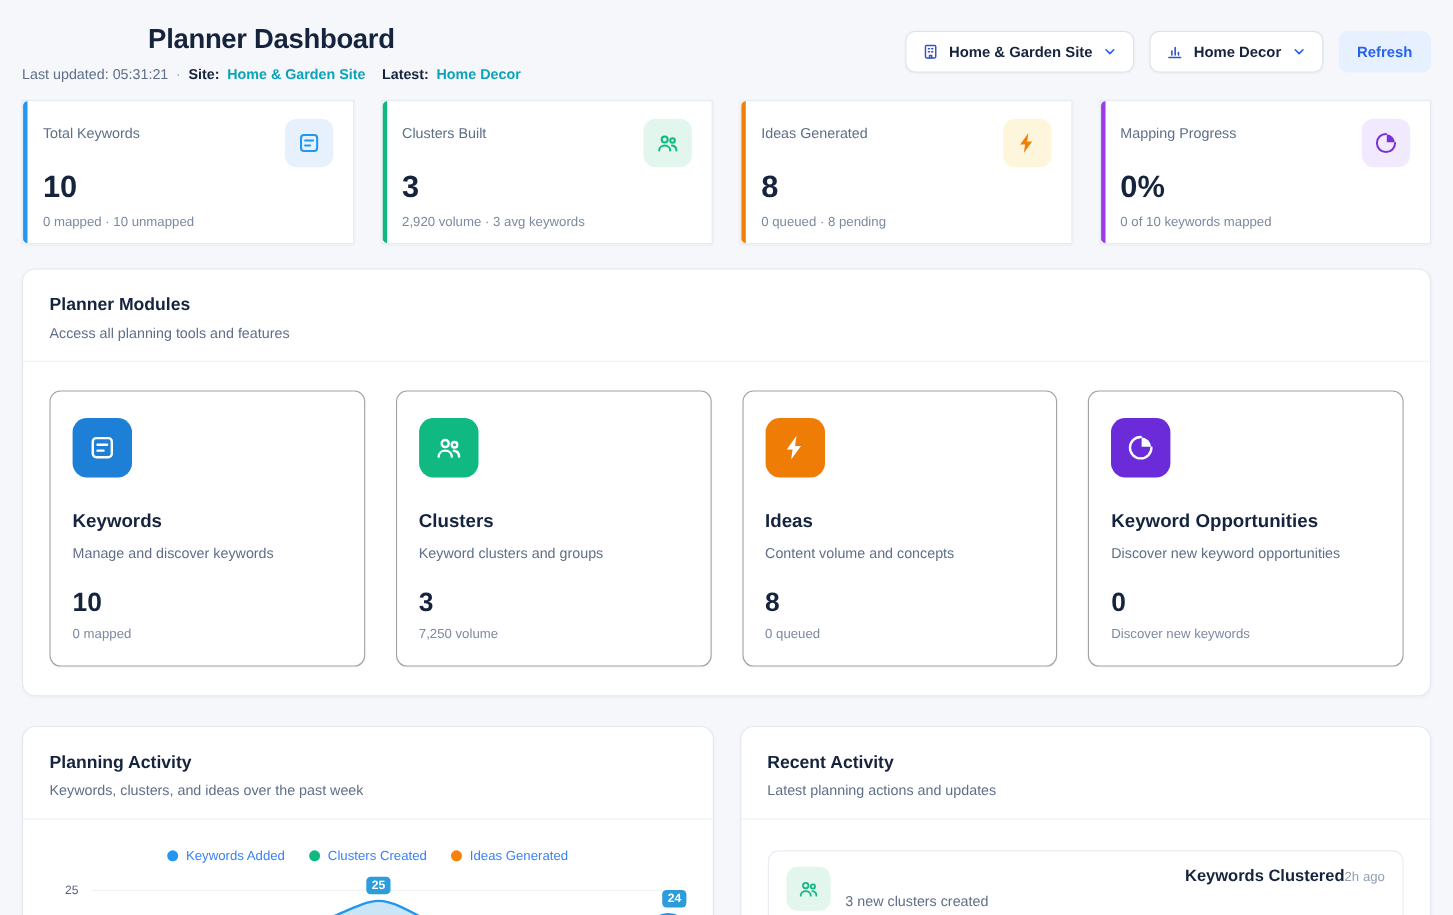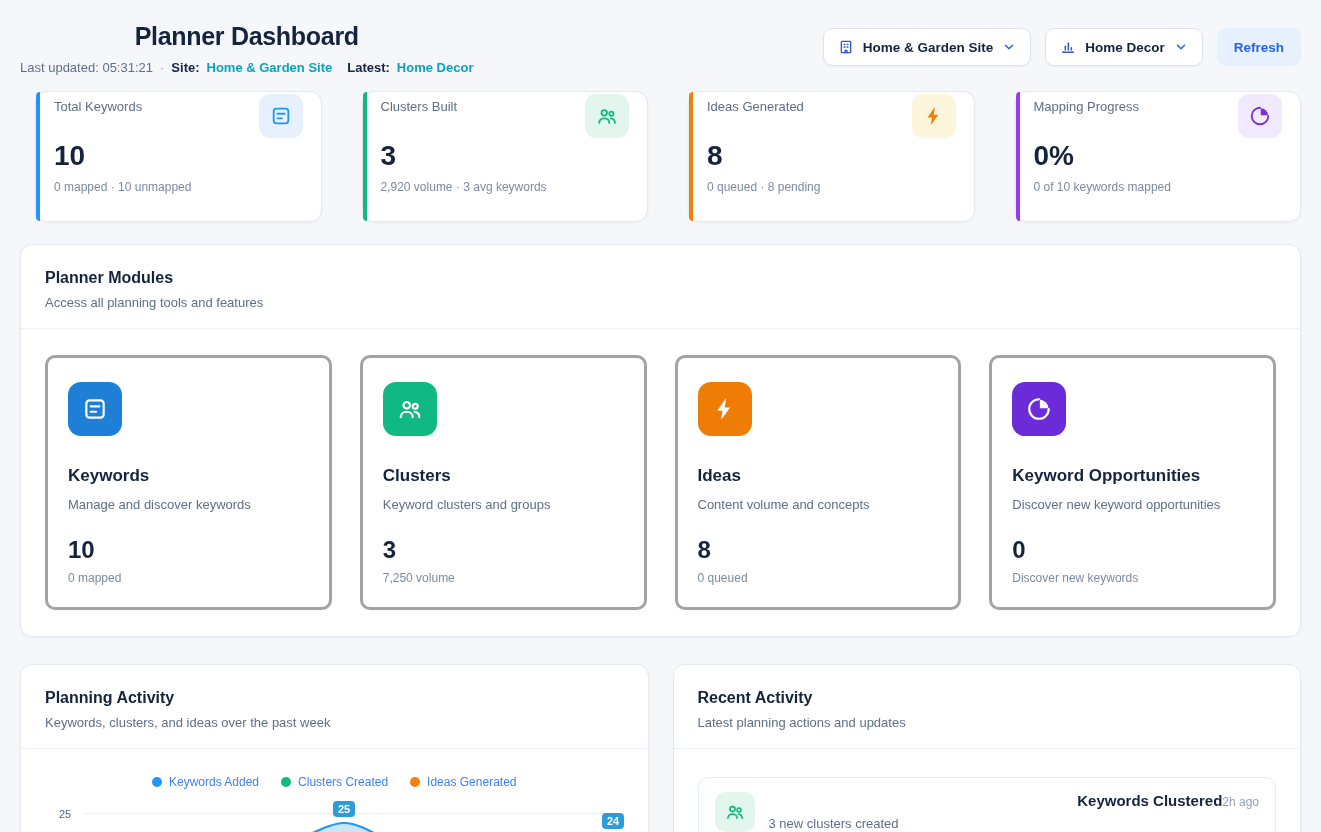--- a/index.html
+++ b/index.html
@@ -34,22 +34,22 @@
   .dropdown .chev { color: var(--action); display: flex; }
   .refresh-btn {
     height: 38px; padding: 0 17px; border: none; border-radius: 9px;
     background: #e7f0fe; color: var(--action); font-family: inherit;
     font-size: 13.5px; font-weight: 700; cursor: pointer;
   }
 
   
   .stats-row { display: grid; grid-template-columns: repeat(4, 1fr); gap: 25px; margin: 2px 20px 0; }
   .stat-card {
-    background: #fff; border: 1px solid var(--card-border); border-radius: 12px;
-    padding: 2px 18px 15px; box-shadow: 0 1px 3px rgba(23,43,77,.05); position: relative; height: 131px; margin-left: 15px;
+    background: #fff; border: 1px solid var(--card-border); border-radius: 0;
+    padding: 16px 18px 15px; box-shadow: 0 1px 3px rgba(23,43,77,.05); position: relative; height: 131px;
   }
   .stat-card::before { content: ""; position: absolute; left: 0; top: 0; bottom: 0; width: 4px; border-radius: 12px 0 0 12px; }
   .stat-card.accent-blue::before { background: var(--blue); }
   .stat-card.accent-green::before { background: var(--green); }
   .stat-card.accent-orange::before { background: var(--orange); }
   .stat-card.accent-purple::before { background: #9b3be8; }
   .stat-top { display: flex; justify-content: space-between; align-items: flex-start; }
   .stat-label { font-size: 13px; color: var(--gray); padding-top: 5px; }
   .stat-icon { width: 44px; height: 44px; border-radius: 11px; display: flex; align-items: center; justify-content: center; }
   .stat-icon svg { width: 22px; height: 22px; }
@@ -65,21 +65,21 @@
     background: #fff; border: 1px solid var(--card-border); border-radius: 12px;
     margin: 22px 20px 0; padding: 24px 24px 26px; box-shadow: 0 1px 3px rgba(23,43,77,.04);
   }
   .panel-title { font-size: 16px; font-weight: 700; color: var(--navy); }
   .panel-subtitle { font-size: 13px; color: var(--gray); margin-top: 8px; }
   .panel-divider { height: 1px; background: #eef1f6; margin: 18px -24px 0; }
 
   
   .modules-grid { display: grid; grid-template-columns: repeat(4, 1fr); gap: 28px; margin-top: 26px; }
   .module-card {
-    border: 3px solid #a3a3a3; border-radius: 10px; padding: 24px 20px 22px;
+    border: 1px solid #a3a3a3; border-radius: 10px; padding: 24px 20px 22px;
     background: #fff; cursor: pointer; min-height: 238px; box-shadow: 0 1px 2px rgba(23,43,77,.03);
   }
   .module-icon { width: 54px; height: 54px; border-radius: 13px; display: flex; align-items: center; justify-content: center; color: #fff; margin-bottom: 30px; }
   .module-icon svg { width: 26px; height: 26px; }
   .solid-blue   { background: #1d7fd6; }
   .solid-green  { background: var(--green); }
   .solid-orange { background: #ef7d05; }
   .solid-purple { background: #6c2bd9; }
   .module-title { font-size: 17px; font-weight: 800; color: var(--navy); }
   .module-desc { font-size: 13px; color: var(--gray); margin-top: 11px; }

